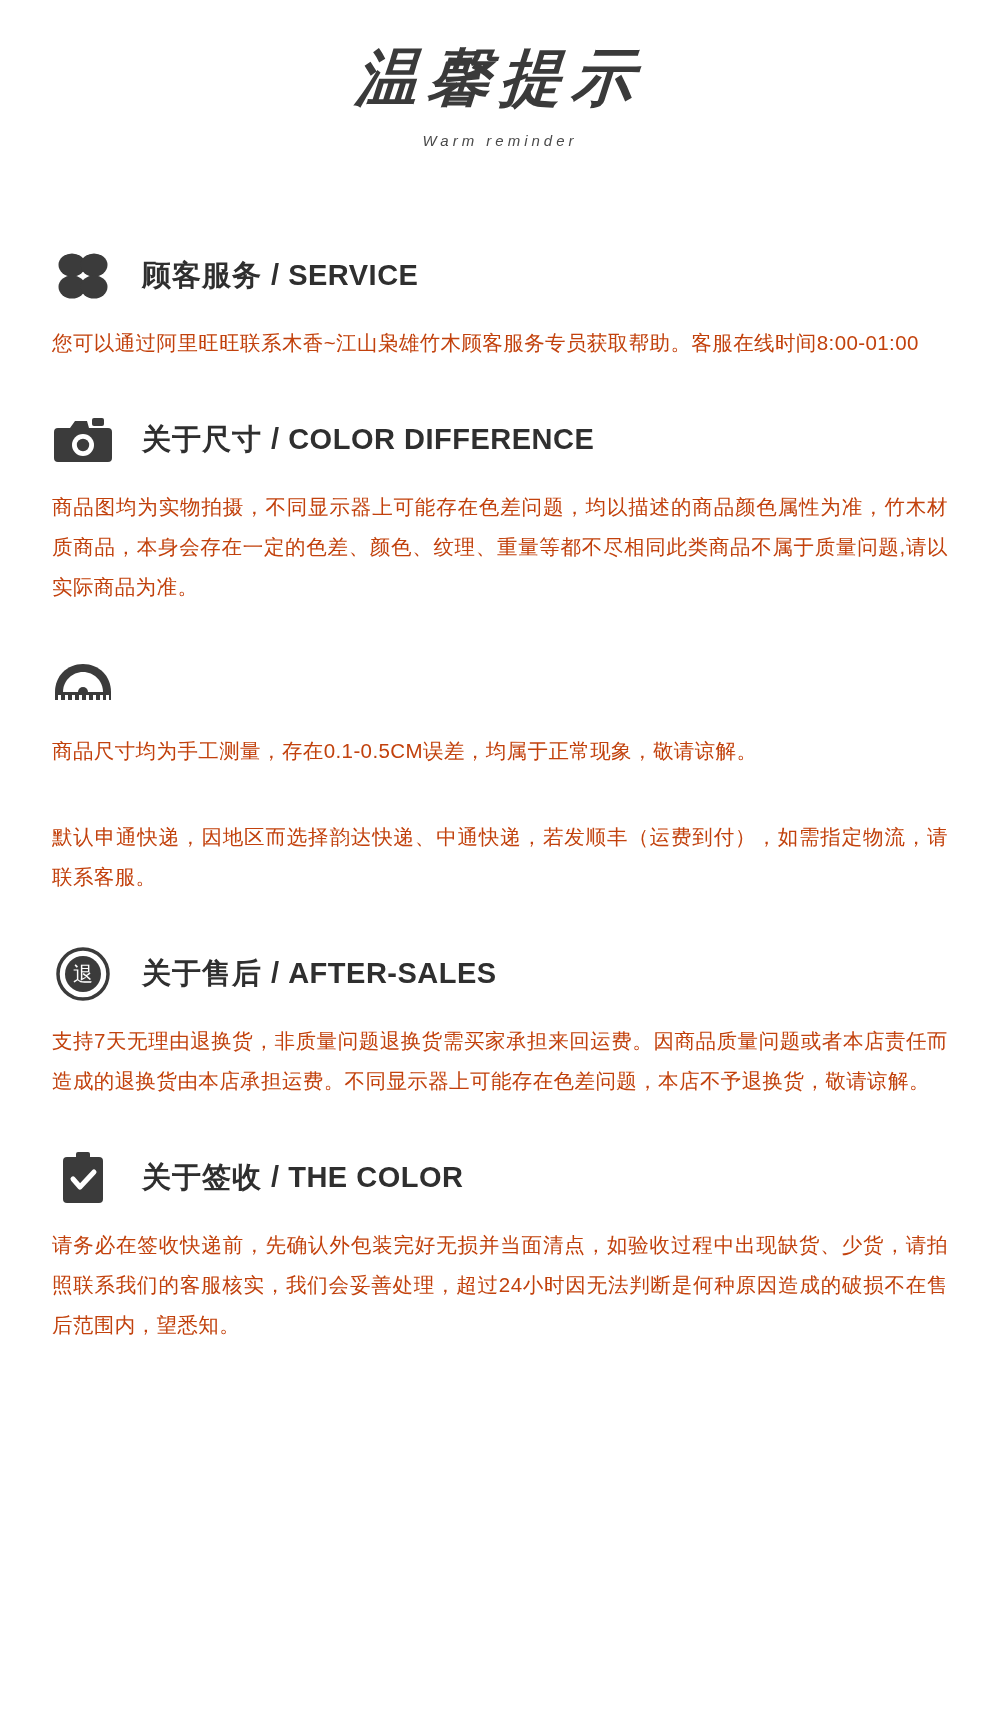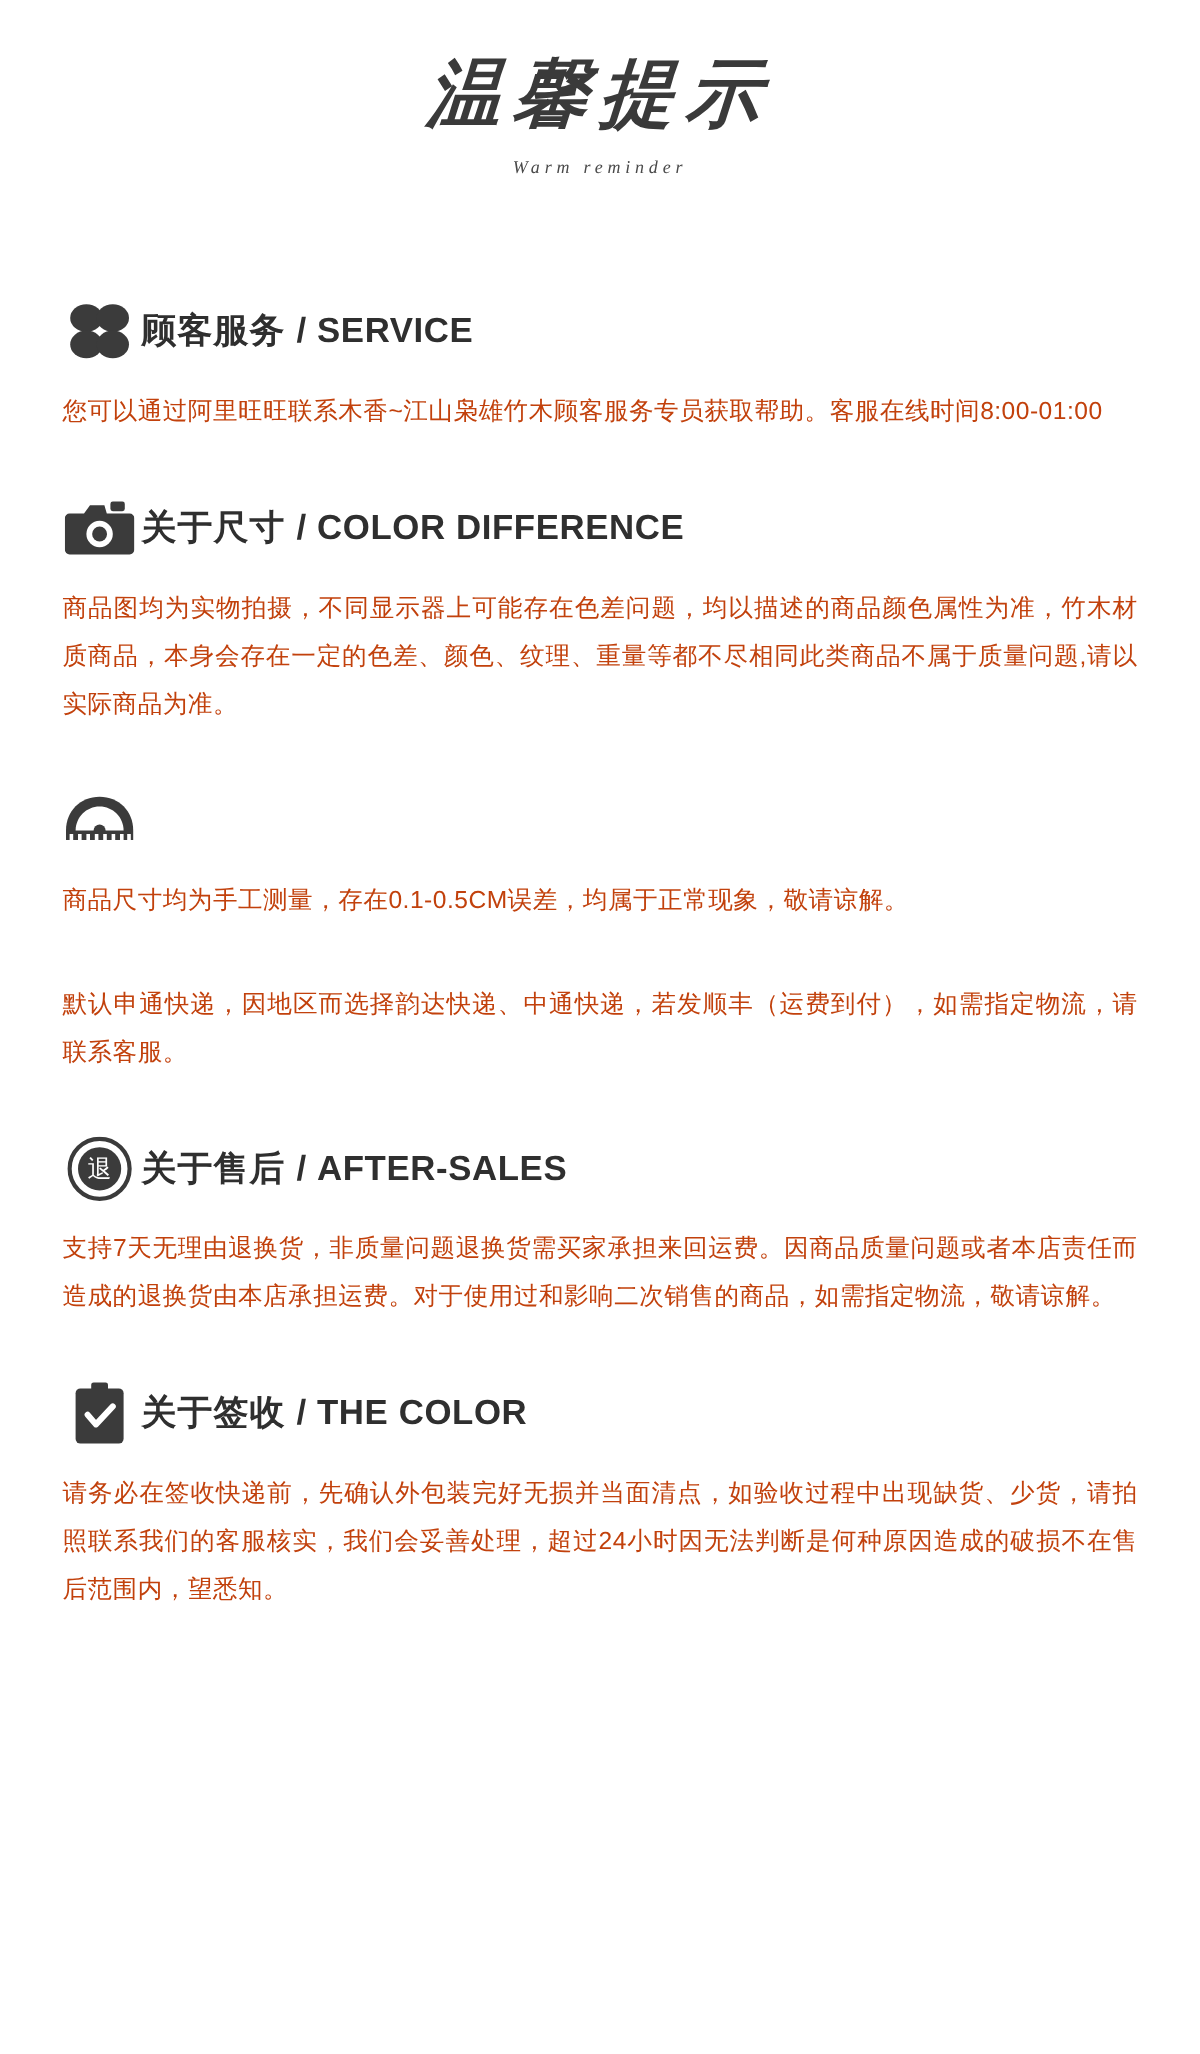--- a/index.html
+++ b/index.html
@@ -32,42 +32,42 @@
     font-size: 62px;
     line-height: 1.1;
     font-weight: 700;
     letter-spacing: 10px;
     color: #3a3a3a;
     font-style: italic;
     transform: skewX(-4deg);
   }
   .header-sub {
     margin-top: 20px;
-    font-family: Liberation Serif, serif;
+    font-family: Liberation Sans, sans-serif;
     font-style: italic;
     font-size: 15px;
     letter-spacing: 4px;
     color: #4a4a4a;
   }
 
   
   .sections {
     margin-top: 96px;
     padding: 0 52px 60px 52px;
   }
   .section {
     margin-bottom: 46px;
   }
   .section:last-child {
     margin-bottom: 0;
   }
   .section-head {
     display: flex;
     align-items: center;
-    gap: 4px;
+    gap: 28px;
     height: 62px;
   }
   .icon-box {
     width: 62px;
     height: 56px;
     display: flex;
     align-items: center;
     justify-content: center;
     flex: 0 0 auto;
   }
@@ -175,21 +175,21 @@
             <circle cx="27" cy="27" r="25" fill="none" stroke="#3b3b3b" stroke-width="3.5"></circle>
             <circle cx="27" cy="27" r="18" fill="#3b3b3b"></circle>
             <text x="27" y="34" text-anchor="middle" font-size="20" font-family="DejaVu Sans, sans-serif" fill="#ffffff">退</text>
           </svg>
         </div>
         <div class="section-title">
           <span>关于售后</span>
           <span class="en">/ AFTER-SALES</span>
         </div>
       </div>
-      <div class="section-body">支持7天无理由退换货，非质量问题退换货需买家承担来回运费。因商品质量问题或者本店责任而造成的退换货由本店承担运费。对于使用过和影响二次销售的商品，如需指定物流，敬请谅解。</div>
+      <div class="section-body">支持7天无理由退换货，非质量问题退换货需买家承担来回运费。因商品质量问题或者本店责任而造成的退换货由本店承担运费。不同显示器上可能存在色差问题，本店不予退换货，敬请谅解。</div>
     </div>
 
     <div class="section">
       <div class="section-head">
         <div class="icon-box">
           <svg width="48" height="54" viewBox="0 0 48 54" fill="#3b3b3b">
             <rect x="17" y="1" width="14" height="8" rx="2"></rect>
             <rect x="4" y="6" width="40" height="46" rx="4"></rect>
             <path d="M14 28 l7 8 l14 -15" fill="none" stroke="#ffffff" stroke-width="5" stroke-linecap="round" stroke-linejoin="round"></path>
           </svg>

